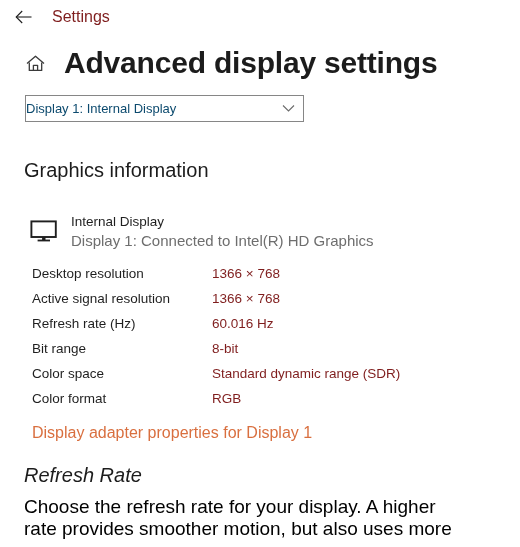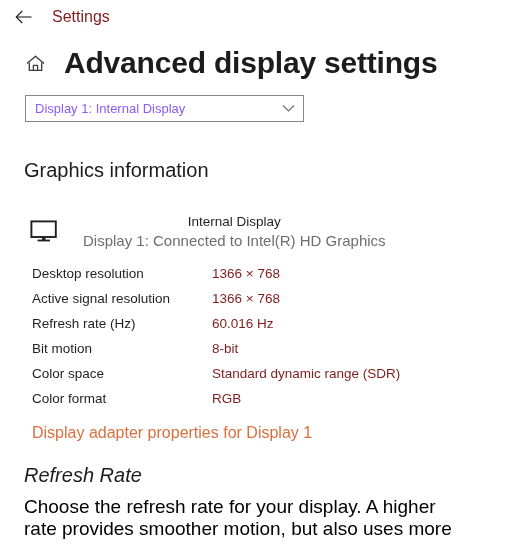--- a/index.html
+++ b/index.html
@@ -78,23 +78,22 @@
     width: 279px;
     height: 27px;
     box-sizing: border-box;
     border: 1px solid #868686;
     background: #ffffff;
     display: flex;
     align-items: center;
     cursor: default;
   }
   .display-select-text {
-    margin-left: 9px;
     font-size: 13px;
-    color: #8b5cf6;
+    color: #0c4a6e;
     flex: 1;
     white-space: nowrap;
     overflow: hidden;
   }
   .display-select-chevron {
     width: 30px;
     display: flex;
     align-items: center;
     justify-content: center;
   }
@@ -124,21 +123,21 @@
   .monitor-icon {
     width: 36px;
     height: 32px;
     display: flex;
     align-items: center;
     justify-content: flex-start;
     padding-top: 4px;
     box-sizing: border-box;
   }
   .monitor-icon svg { display: block; }
-  .device-text { margin-left: 17px; text-align: center; }
+  .device-text { margin-left: 5px; }
   .device-name {
     font-size: 13.5px;
     color: #1f1f1f;
     line-height: 17px;
   }
   .device-sub {
     font-size: 15px;
     color: #6e6e6e;
     line-height: 17px;
     margin-top: 2px;
@@ -253,21 +252,21 @@
   </div>
   <div class="info-row">
     <span class="info-label">Active signal resolution</span>
     <span class="info-value">1366 × 768</span>
   </div>
   <div class="info-row">
     <span class="info-label">Refresh rate (Hz)</span>
     <span class="info-value">60.016 Hz</span>
   </div>
   <div class="info-row">
-    <span class="info-label">Bit motion</span>
+    <span class="info-label">Bit range</span>
     <span class="info-value">8-bit</span>
   </div>
   <div class="info-row">
     <span class="info-label">Color space</span>
     <span class="info-value">Standard dynamic range (SDR)</span>
   </div>
   <div class="info-row">
     <span class="info-label">Color format</span>
     <span class="info-value">RGB</span>
   </div>

